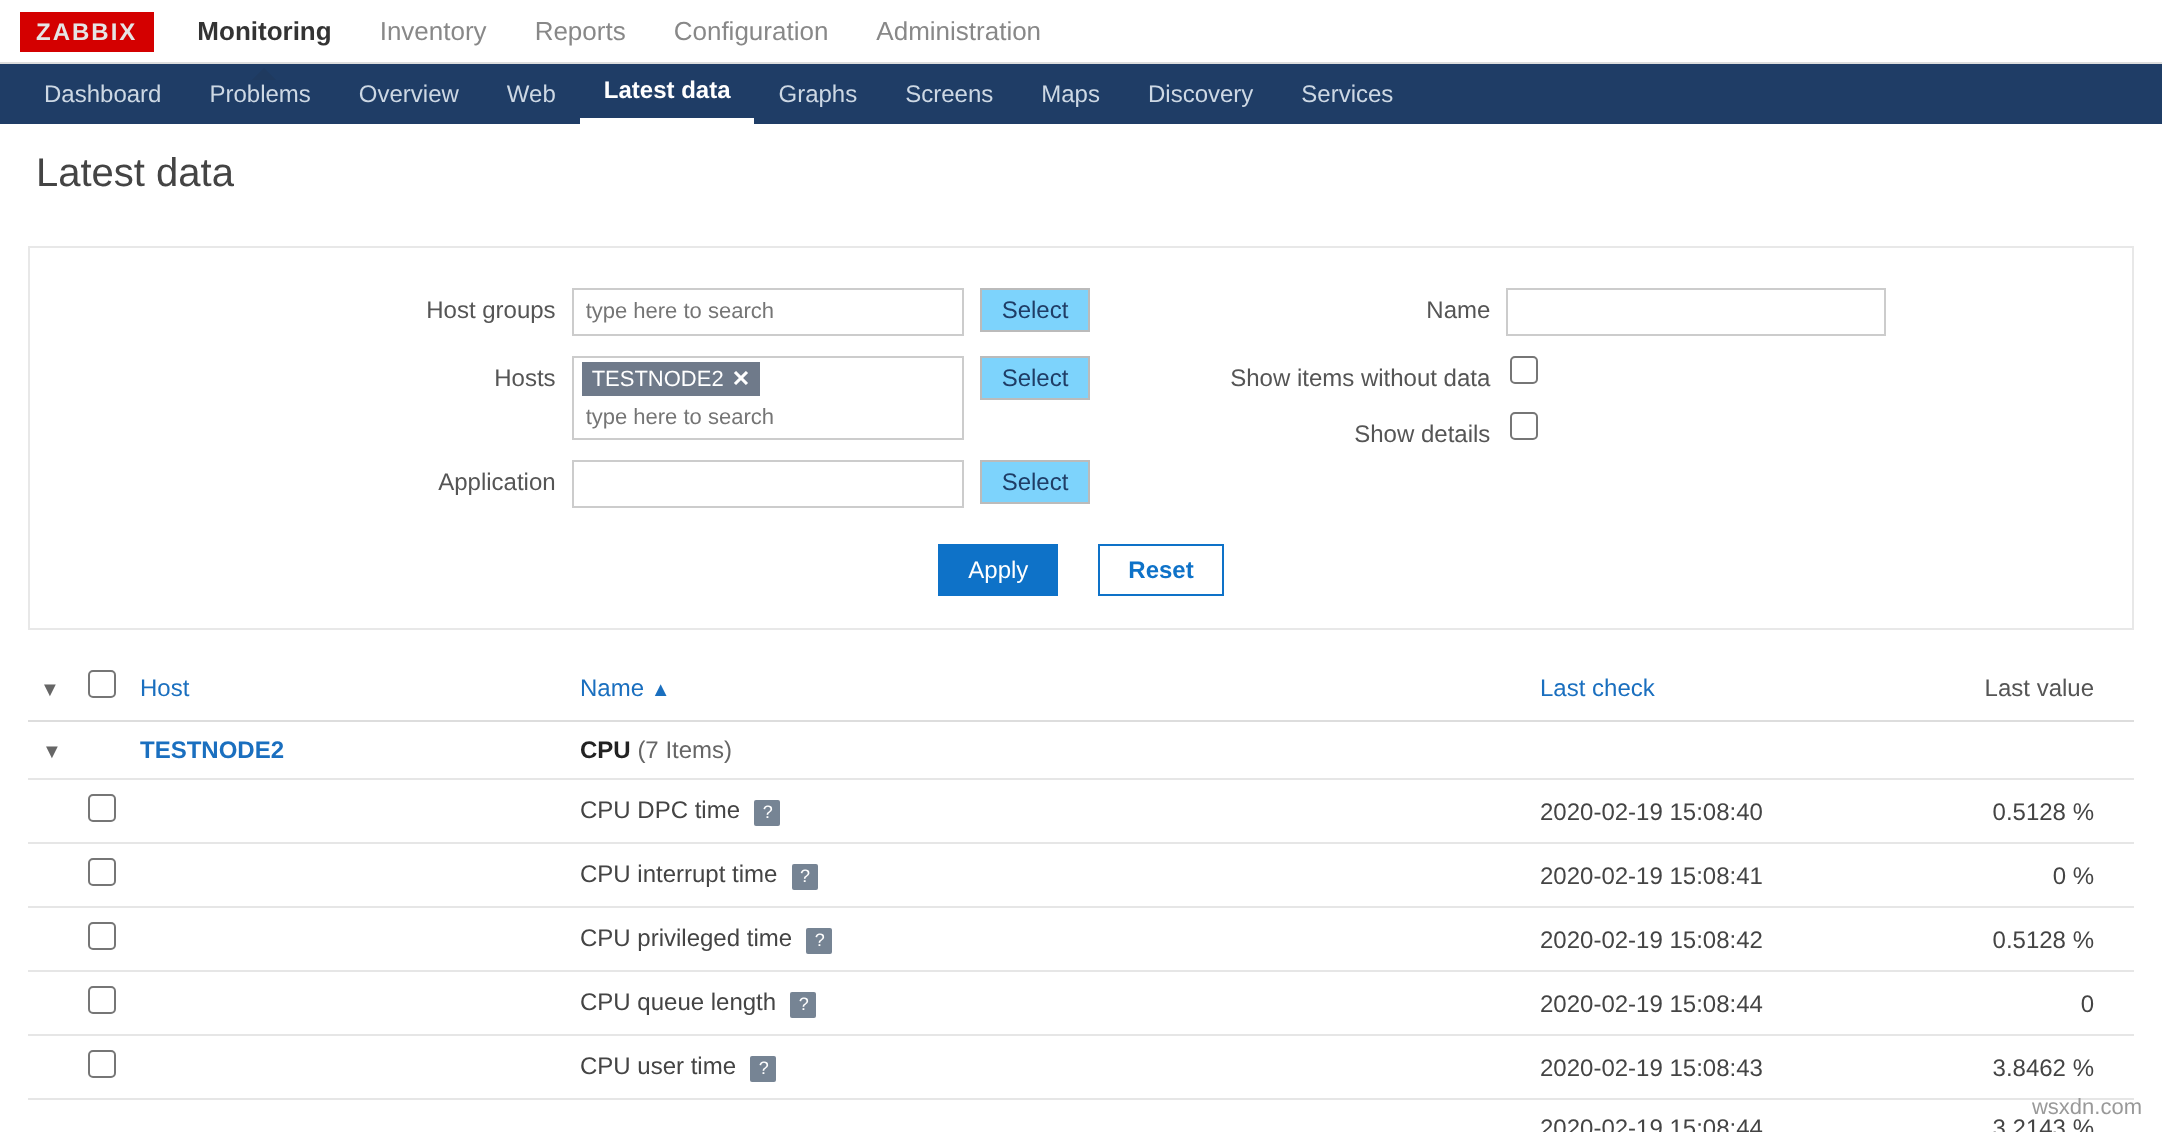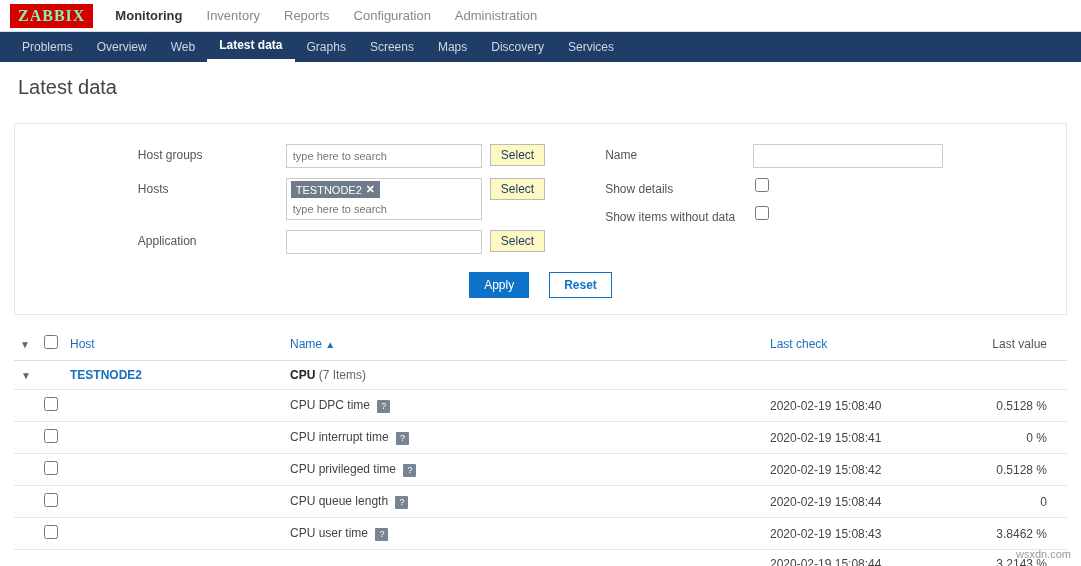--- a/index.html
+++ b/index.html
@@ -1,41 +1,41 @@
 <!DOCTYPE html>
 <html><head>
 <meta charset="utf-8">
 <style>
   * { box-sizing: border-box; margin: 0; padding: 0; }
   body { font-family: Arial, sans-serif; font-size: 12px; color: #333; background: #fff; width: 1081px; }
   
   .top-bar { display: flex; align-items: center; height: 32px; border-bottom: 1px solid #ddd; padding-left: 10px; }
-  .logo { background: #d40000; color: #86efac; font-weight: bold; font-size: 16px; padding: 3px 8px; letter-spacing: 1px; margin-right: 10px; font-family: Liberation Serif, serif; }
+  .logo { background: #d40000; color: #e5e5e5; font-weight: bold; font-size: 12px; padding: 3px 8px; letter-spacing: 1px; margin-right: 10px; }
   .top-menu { display: flex; gap: 0; }
   .top-menu-item { padding: 16px 12px; color: #888; cursor: pointer; position: relative; font-size: 13px; }
   .top-menu-item.active { color: #333; font-weight: bold; }
   .top-menu-item.active::after { content:''; position:absolute; left:50%; bottom:-1px; transform:translateX(-50%); width:0; height:0; border-left:6px solid transparent; border-right:6px solid transparent; border-bottom:6px solid #1f3a5f; }
   
   .sub-bar { background: #1f3d66; display: flex; align-items: center; height: 30px; padding-left: 10px; }
   .sub-item { color: #cdd8e4; padding: 0 12px; font-size: 12px; line-height: 30px; cursor: pointer; }
   .sub-item.active { color: #fff; border-bottom: 3px solid #fff; line-height: 27px; font-weight: bold; }
   
   .page-wrap { padding: 0 14px; }
   .page-title { font-size: 20px; color: #444; padding: 14px 4px; font-weight: normal; }
   
   .filter-card { background: #fff; border: 1px solid #e8e8e8; margin-top: 10px; padding: 20px 30px 16px 30px; }
   .filter-rows { display: flex; justify-content: center; gap: 60px; }
   .filter-col { display: flex; flex-direction: column; gap: 10px; }
   .filter-row { display: flex; align-items: flex-start; gap: 8px; }
-  .filter-label { width: 140px; color: #555; padding-top: 4px; font-size: 12px; }
+  .filter-label { width: 140px; text-align: right; color: #555; padding-top: 4px; font-size: 12px; }
   .filter-input-box { width: 196px; border: 1px solid #ccc; min-height: 24px; display: flex; flex-wrap: wrap; align-items: center; padding: 2px 4px; gap: 3px; }
   .filter-input-box input { border: none; outline: none; font-size: 11px; color: #999; flex: 1; min-width: 100px; padding: 2px; }
   .tag-chip { background: #6f7a8a; color: #fff; font-size: 11px; padding: 2px 5px; display: inline-flex; align-items: center; gap: 4px; }
   .tag-chip .x { cursor: pointer; font-weight: bold; }
-  .select-btn { border: 1px solid #bbb; background: #fef9c3; color: #1f3d66; padding: 3px 10px; cursor: pointer; font-size: 12px; }
+  .select-btn { border: 1px solid #bbb; background: #7dd3fc; color: #1f3d66; padding: 3px 10px; cursor: pointer; font-size: 12px; }
   .plain-input { width: 190px; border: 1px solid #ccc; height: 24px; padding: 0 6px; font-size: 12px; }
   .checkbox-cell { width: 18px; text-align: center; }
   input[type=checkbox] { width: 14px; height: 14px; cursor: pointer; }
   
   .btn-row { display: flex; justify-content: center; gap: 20px; margin-top: 18px; }
   .btn { padding: 5px 14px; font-size: 12px; cursor: pointer; border: 1px solid; }
   .btn-primary { background: #0e72c8; border-color: #0e72c8; color: #fff; }
   .btn-secondary { background: #fff; border-color: #0e72c8; color: #0e72c8; font-weight: bold; }
   
   .data-table { width: 100%; border-collapse: collapse; margin-top: 12px; }
@@ -66,20 +66,21 @@
   <div class="top-menu" id="top-menu">
       <div class="top-menu-item active">Monitoring</div>
       <div class="top-menu-item">Inventory</div>
       <div class="top-menu-item">Reports</div>
       <div class="top-menu-item">Configuration</div>
       <div class="top-menu-item">Administration</div>
     </div>
 </div>
 
 <div class="sub-bar" id="sub-bar">
+    <div class="sub-item">Dashboard</div>
     <div class="sub-item">Problems</div>
     <div class="sub-item">Overview</div>
     <div class="sub-item">Web</div>
     <div class="sub-item active">Latest data</div>
     <div class="sub-item">Graphs</div>
     <div class="sub-item">Screens</div>
     <div class="sub-item">Maps</div>
     <div class="sub-item">Discovery</div>
     <div class="sub-item">Services</div>
   </div>
@@ -112,25 +113,25 @@
           </div>
           <button class="select-btn">Select</button>
         </div>
       </div>
       <div class="filter-col">
         <div class="filter-row">
           <div class="filter-label">Name</div>
           <input class="plain-input" type="text" style="">
         </div>
         <div class="filter-row">
+          <div class="filter-label">Show items without data</div>
+          <div class="checkbox-cell"><input type="checkbox" style=""></div>
+        </div>
+        <div class="filter-row">
           <div class="filter-label">Show details</div>
-          <div class="checkbox-cell"><input type="checkbox" style=""></div>
-        </div>
-        <div class="filter-row">
-          <div class="filter-label">Show items without data</div>
           <div class="checkbox-cell"><input type="checkbox" style=""></div>
         </div>
       </div>
     </div>
     <div class="btn-row">
       <button class="btn btn-primary">Apply</button>
       <button class="btn btn-secondary">Reset</button>
     </div>
   </div>
 

